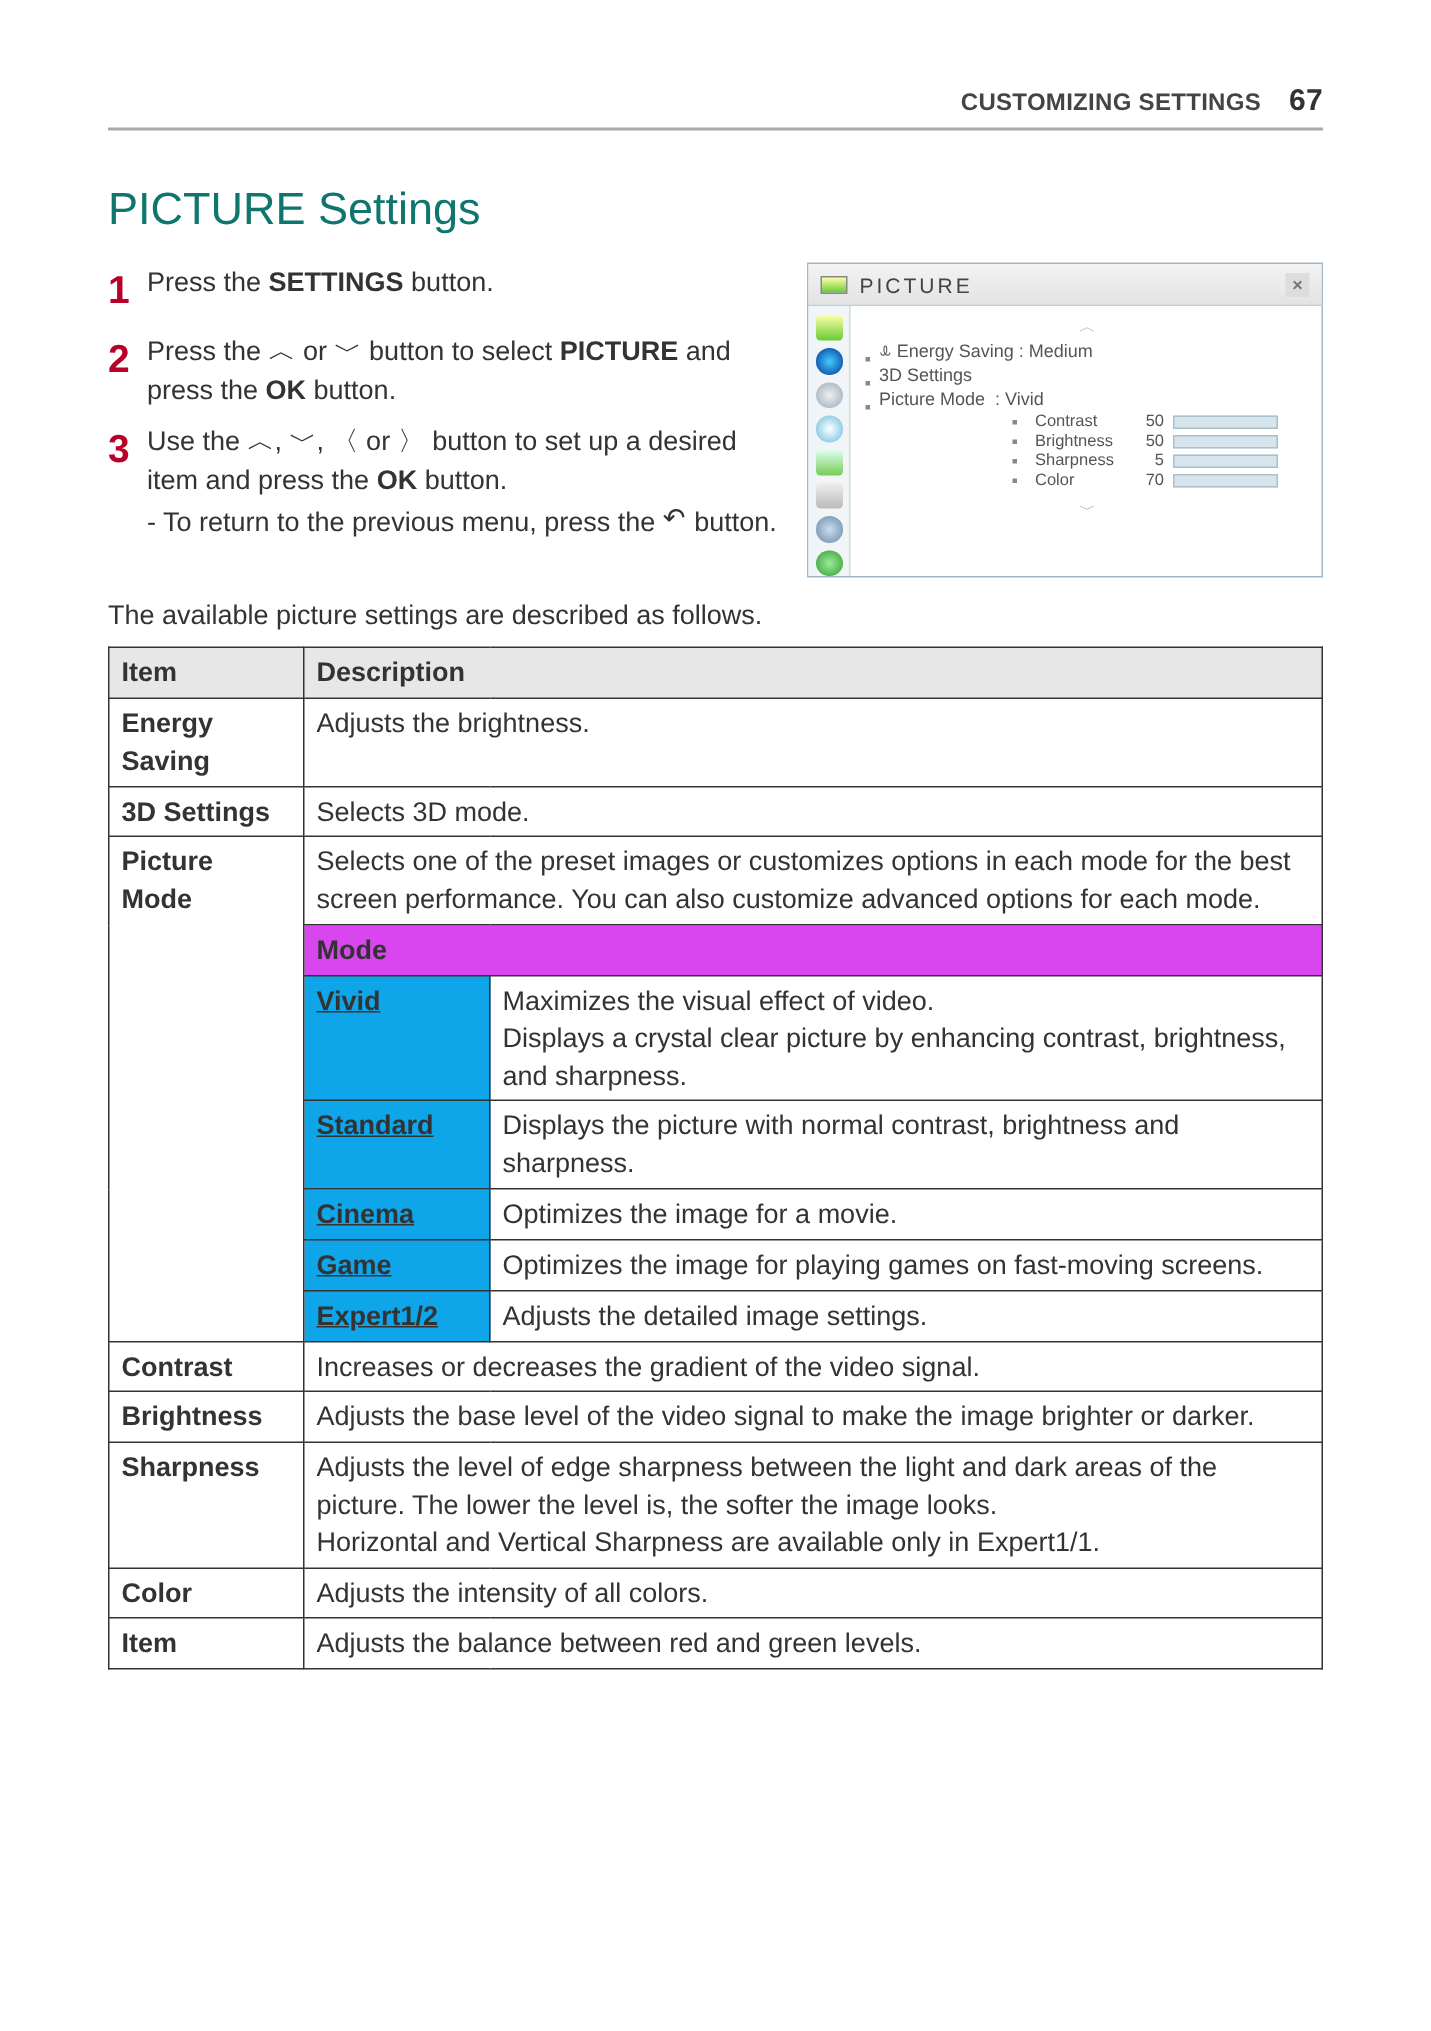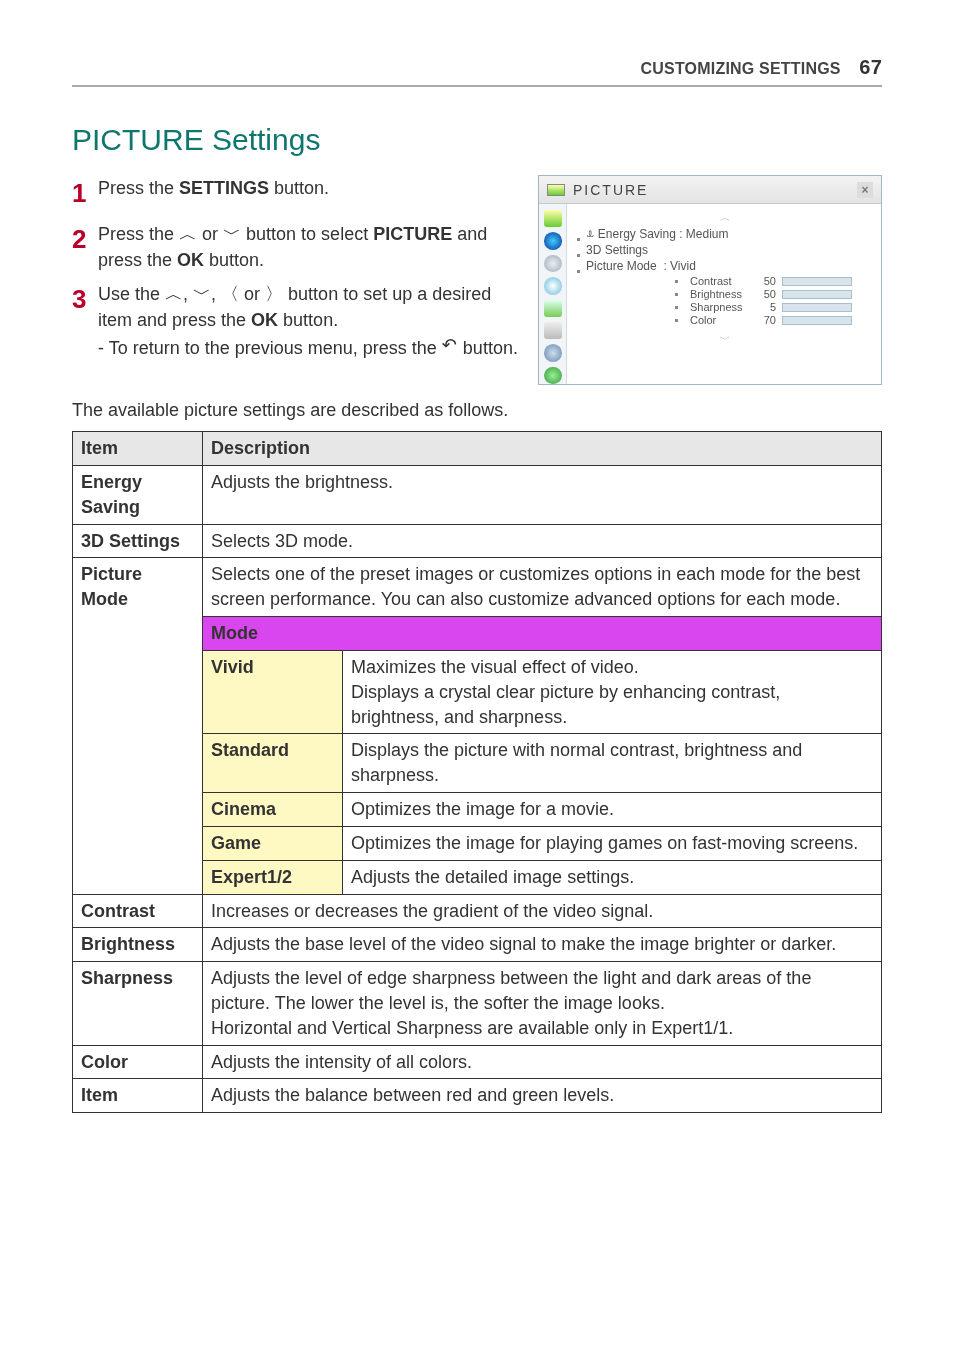--- a/index.html
+++ b/index.html
@@ -171,23 +171,24 @@
   }
   table.spec thead th {
     background: #e7e7e7;
     font-weight: bold;
   }
   .inner-head {
     background: #d946ef;
     font-weight: bold;
   }
   .mode-col {
-    background: #fef9c3;
-    font-weight: bold;
-    width: 140px;
+    background: #0ea5e9;
+    font-weight: bold;
+    width: 124px;
+    text-decoration: underline;
   }
   .chev {
     display: inline-block;
     font-family: "Segoe UI Symbol","Apple Symbols",sans-serif;
   }
   .back-icon {
     display: inline-block;
     width: 16px; height: 16px;
     position: relative;
     vertical-align: -2px;

